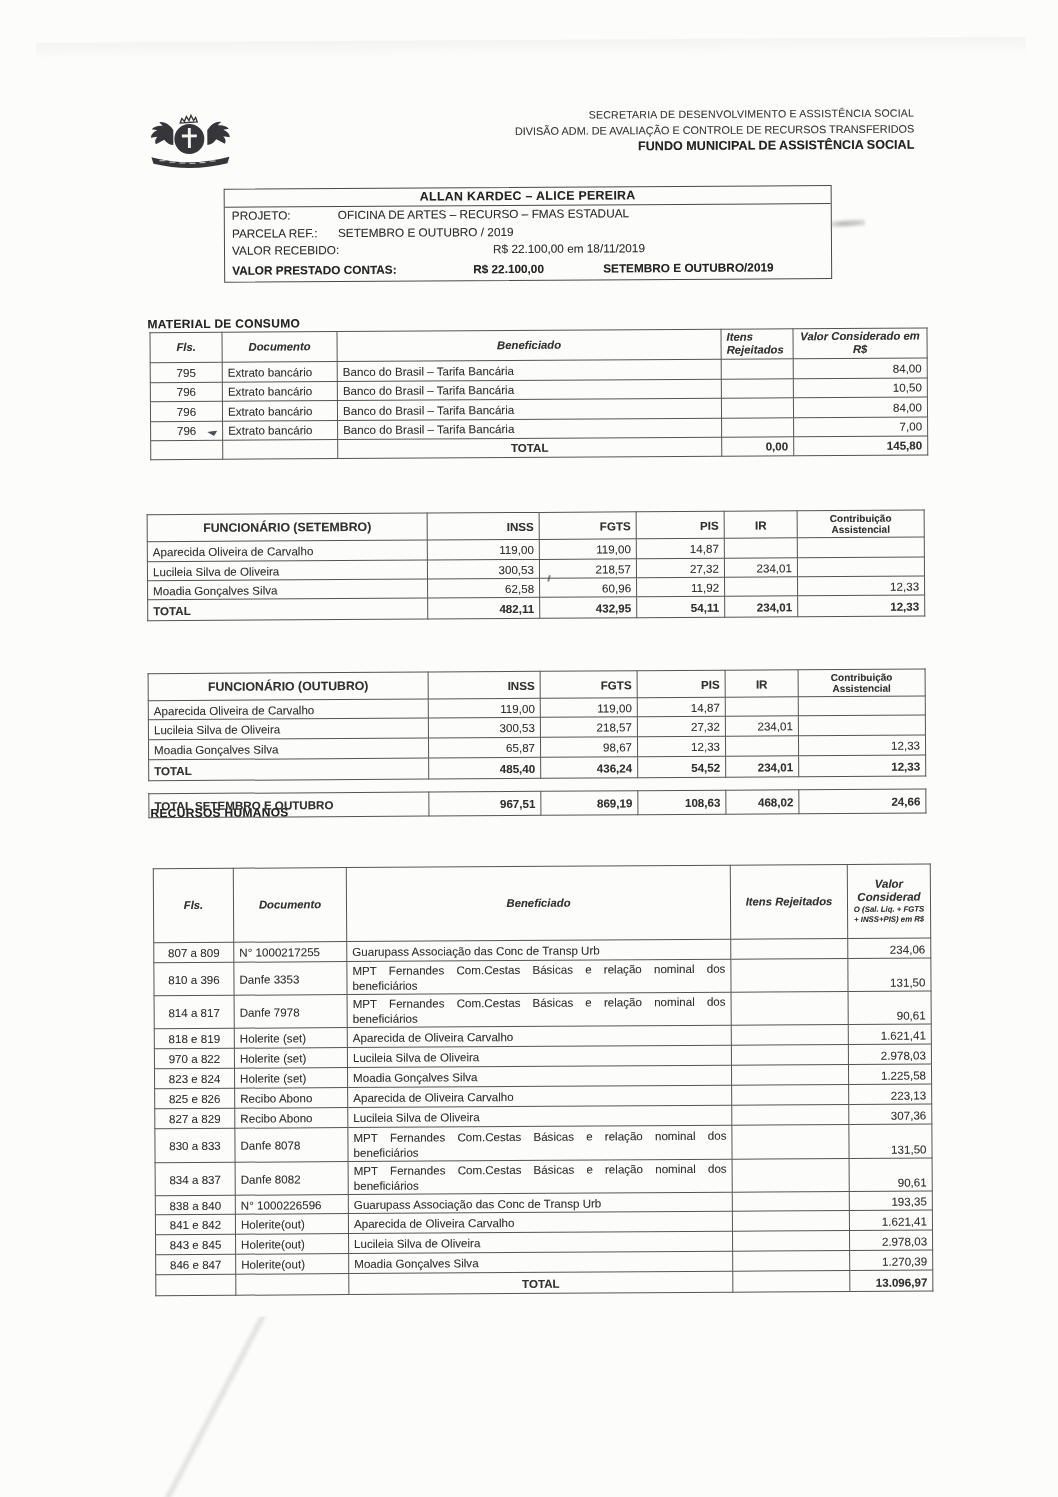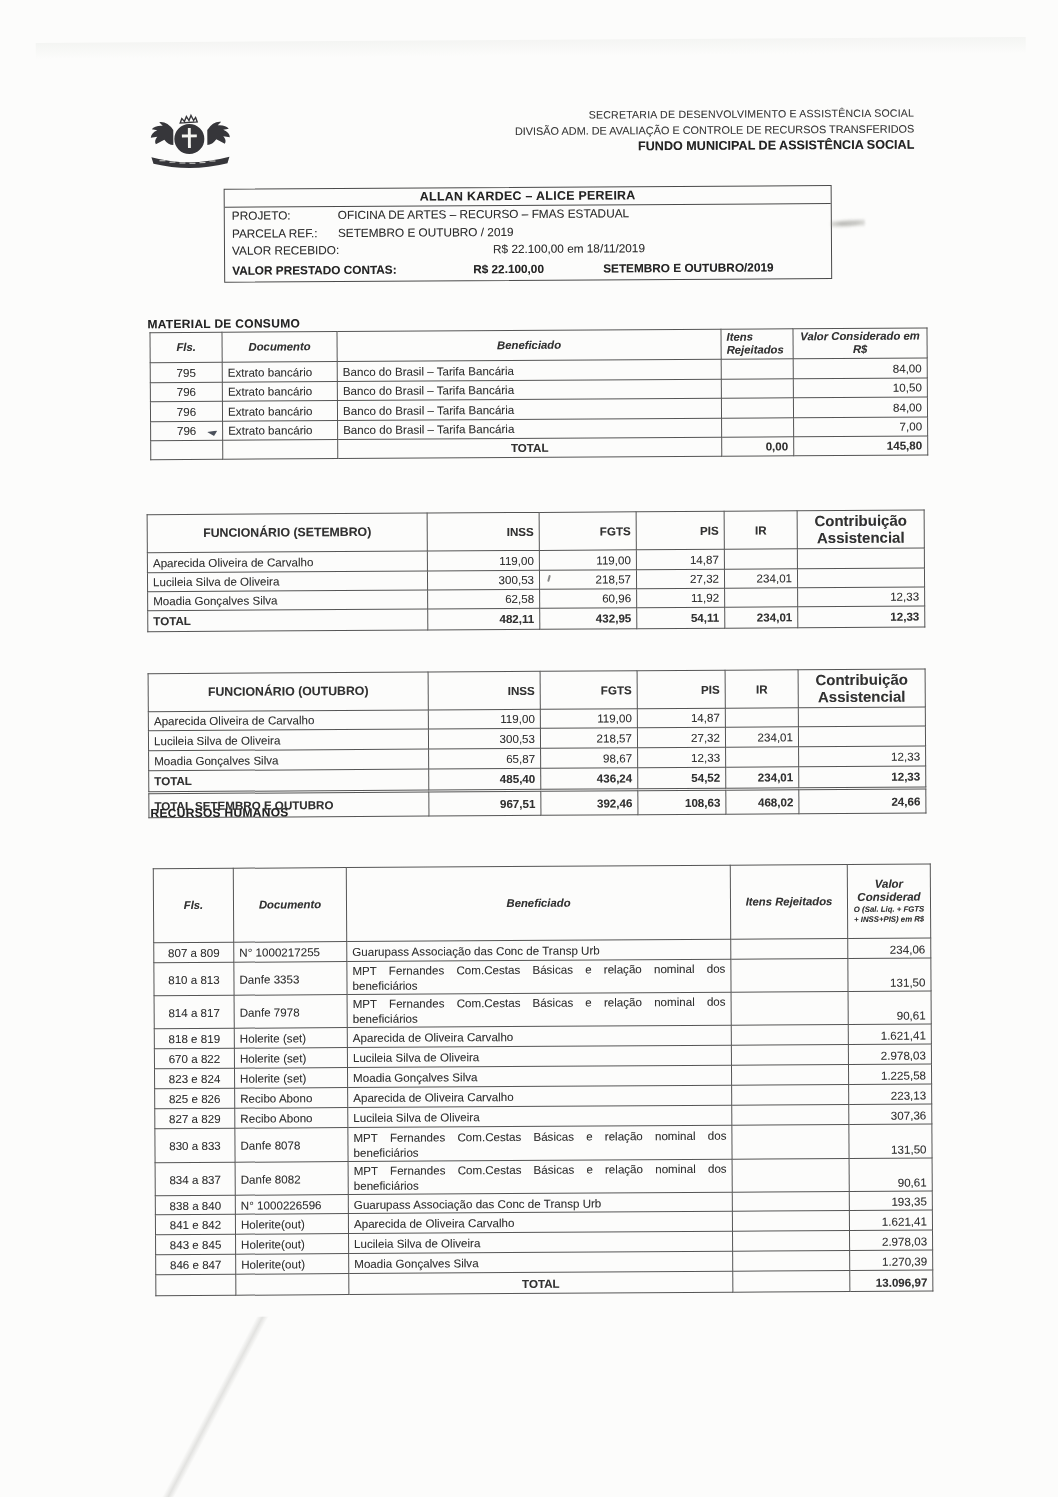--- a/index.html
+++ b/index.html
@@ -49,21 +49,21 @@
   table.tbl { position:absolute; border-collapse:collapse; table-layout:fixed; border:1.6px solid #474747; }
   .tbl td, .tbl th { border:1px solid #555; font-size:11.6px; padding:1px 5px;
     color:#313131; overflow:hidden; vertical-align:middle; }
   .tbl th { font-weight:bold; text-align:center; }
   .c { text-align:center; } .l { text-align:left; } .r { text-align:right; }
   .b { font-weight:bold; color:#242424; }
   .mat th, .rh th { font-style:italic; font-size:11.3px; line-height:1.18; }
   .mat th.hl { text-align:left; }
   .emp th.t { font-size:12.3px; }
   .emp th.num { text-align:right; }
-  .emp th.ch { font-size:15px; line-height:1.15; font-style:normal; }
+  .emp th.ch { font-size:10px; line-height:1.15; font-style:normal; }
   .vh-main { display:block; font-size:11.5px; font-style:italic; font-weight:bold; }
   .vh-sub { display:block; font-size:7.8px; font-style:italic; font-weight:bold; line-height:1.3; }
   .rh td.val { vertical-align:bottom; padding-bottom:2px; }
   .rh td.ben { text-align:justify; line-height:1.3; }
   .fls { font-size:11.2px; }
 </style>
 </head>
 <body>
 
 <div class="page">
@@ -282,21 +282,21 @@
           <col style="width:112px">
           <col style="width:97px">
           <col style="width:88px">
           <col style="width:73px">
           <col style="width:127px">
         </colgroup>
       <tbody>
           <tr style="height:24px">
         <td class="l b">TOTAL SETEMBRO E OUTUBRO</td>
         <td class="r b">967,51</td>
-        <td class="r b">392,46</td>
+        <td class="r b">869,19</td>
         <td class="r b">108,63</td>
         <td class="r b">468,02</td>
         <td class="r b">24,66</td>
       </tr>
     </tbody>
       </table>
 
     <div class="sec-label" style="left:150px; top:804px;">RECURSOS HUMANOS</div>
     <table class="tbl rh" style="left:152px; top:866px; width:777px;">
       <colgroup>
@@ -318,42 +318,42 @@
         </th>
       </tr>
       <tr style="height:20px">
         <td class="c fls">807 a 809</td>
         <td class="l">N° 1000217255</td>
         <td class="l">Guarupass Associação das Conc de Transp Urb</td>
         <td></td>
         <td class="r val">234,06</td>
       </tr>
       <tr style="height:33px">
-        <td class="c fls">810 a 813</td>
+        <td class="c fls">810 a 396</td>
         <td class="l">Danfe 3353</td>
         <td class="ben">MPT Fernandes Com.Cestas Básicas e relação nominal dos beneficiários</td>
         <td></td>
         <td class="r val">131,50</td>
       </tr>
       <tr style="height:33px">
         <td class="c fls">814 a 817</td>
         <td class="l">Danfe 7978</td>
         <td class="ben">MPT Fernandes Com.Cestas Básicas e relação nominal dos beneficiários</td>
         <td></td>
         <td class="r val">90,61</td>
       </tr>
       <tr style="height:20px">
         <td class="c fls">818 e 819</td>
         <td class="l">Holerite (set)</td>
         <td class="l">Aparecida de Oliveira Carvalho</td>
         <td></td>
         <td class="r val">1.621,41</td>
       </tr>
       <tr style="height:20px">
-        <td class="c fls">670 a 822</td>
+        <td class="c fls">970 a 822</td>
         <td class="l">Holerite (set)</td>
         <td class="l">Lucileia Silva de Oliveira</td>
         <td></td>
         <td class="r val">2.978,03</td>
       </tr>
       <tr style="height:20px">
         <td class="c fls">823 e 824</td>
         <td class="l">Holerite (set)</td>
         <td class="l">Moadia Gonçalves Silva</td>
         <td></td>

